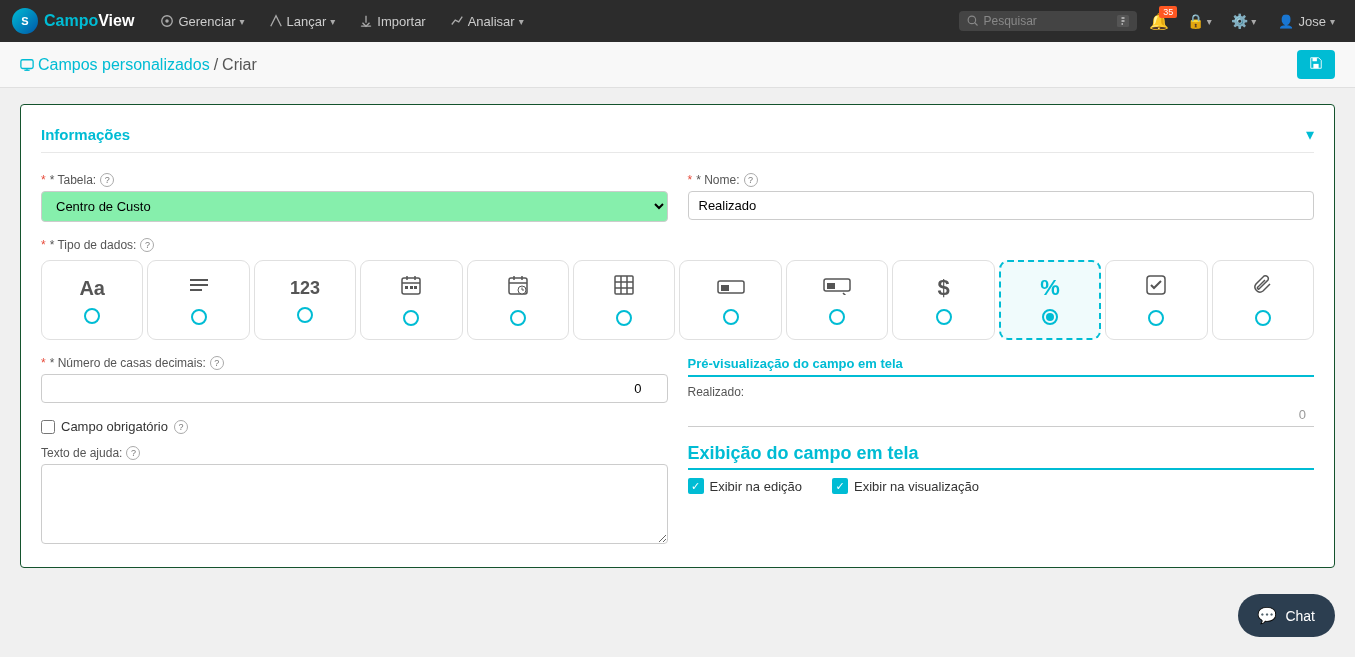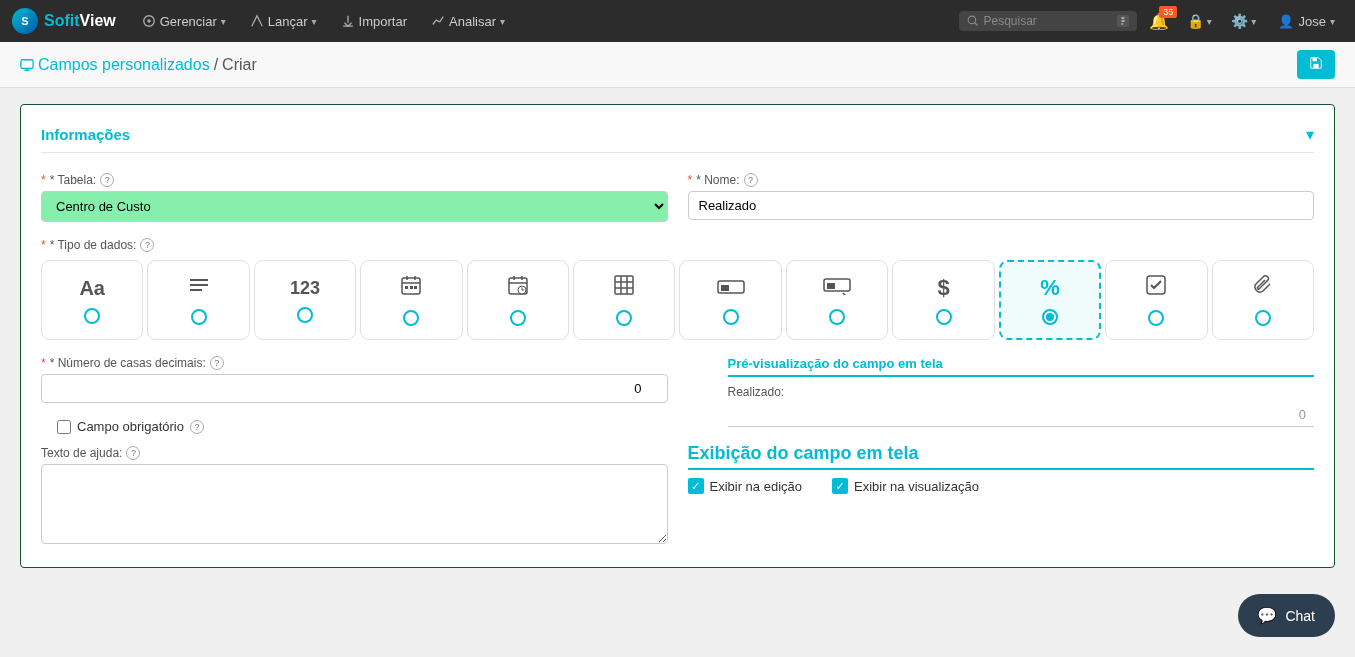--- a/index.html
+++ b/index.html
@@ -132,30 +132,30 @@
     .bottom-row { display: flex; gap: 20px; }
     .left-col { flex: 0 0 calc(50% - 10px); }
     .right-col { flex: 1; }
 
     .decimal-row { margin-bottom: 16px; }
     .decimal-input {
       border: 1px solid #ccc; border-radius: 4px; padding: 6px 10px;
       text-align: right; width: 100%; font-size: 13px;
     }
 
-    .checkbox-row { display: flex; align-items: center; gap: 6px; margin-bottom: 12px; margin-left: 16px; }
+    .checkbox-row { display: flex; align-items: center; gap: 6px; margin-bottom: 12px; }
     .checkbox-row input[type="checkbox"] { width: 14px; height: 14px; }
 
     .textarea-control {
       border: 1px solid #ccc; border-radius: 4px; padding: 6px 10px;
       font-size: 13px; width: 100%; height: 80px; resize: both;
     }
 
     
-    .preview-section { margin-bottom: 16px; margin-left: 40px; }
+    .preview-section { margin-bottom: 16px; }
     .preview-title {
       color: #00bcd4; font-size: 13px; font-weight: bold; margin-bottom: 8px;
       border-bottom: 2px solid #00bcd4; padding-bottom: 4px;
     }
     .preview-field-label { font-size: 12px; color: #555; margin-bottom: 4px; }
     .preview-input {
       border: none; border-bottom: 1px solid #ccc; width: 100%; padding: 4px 8px;
       font-size: 13px; text-align: right; color: #999; outline: none; background: transparent;
     }
 
@@ -181,21 +181,21 @@
     }
     .chat-icon { font-size: 16px; }
   </style>
 </head>
 <body>
 
 <nav class="topnav">
   <div class="topnav-logo">
     <div class="logo-icon">S</div>
     <span class="logo-text">
-      <span>Sofit</span><span style="color:white">View</span>
+      <span>Campo</span><span style="color:white">View</span>
     </span>
   </div>
 
   <div class="nav-item">
     <svg viewBox="0 0 16 16">
         <circle cx="8" cy="8" r="6" stroke="#aaa" stroke-width="1.5" fill="none"></circle>
         <circle cx="8" cy="8" r="2" fill="#aaa"></circle>
       </svg>
     <span>Gerenciar</span>
     <span style="color:#aaa; font-size:10px;">▾</span>

